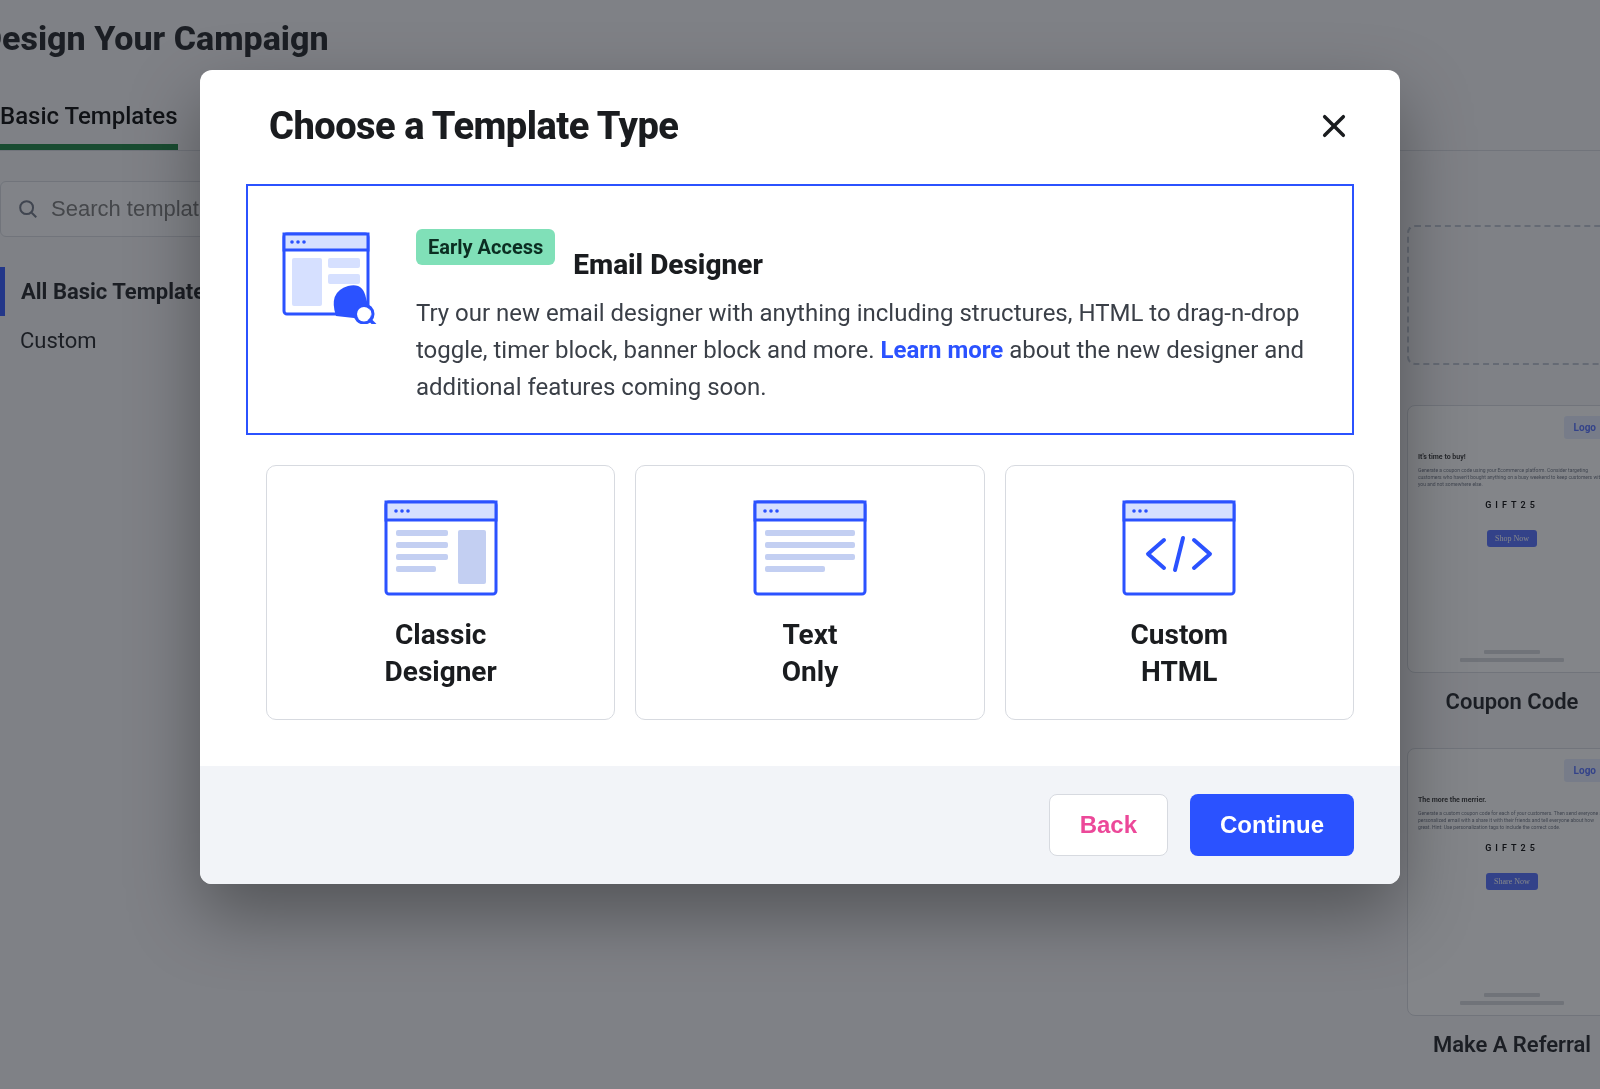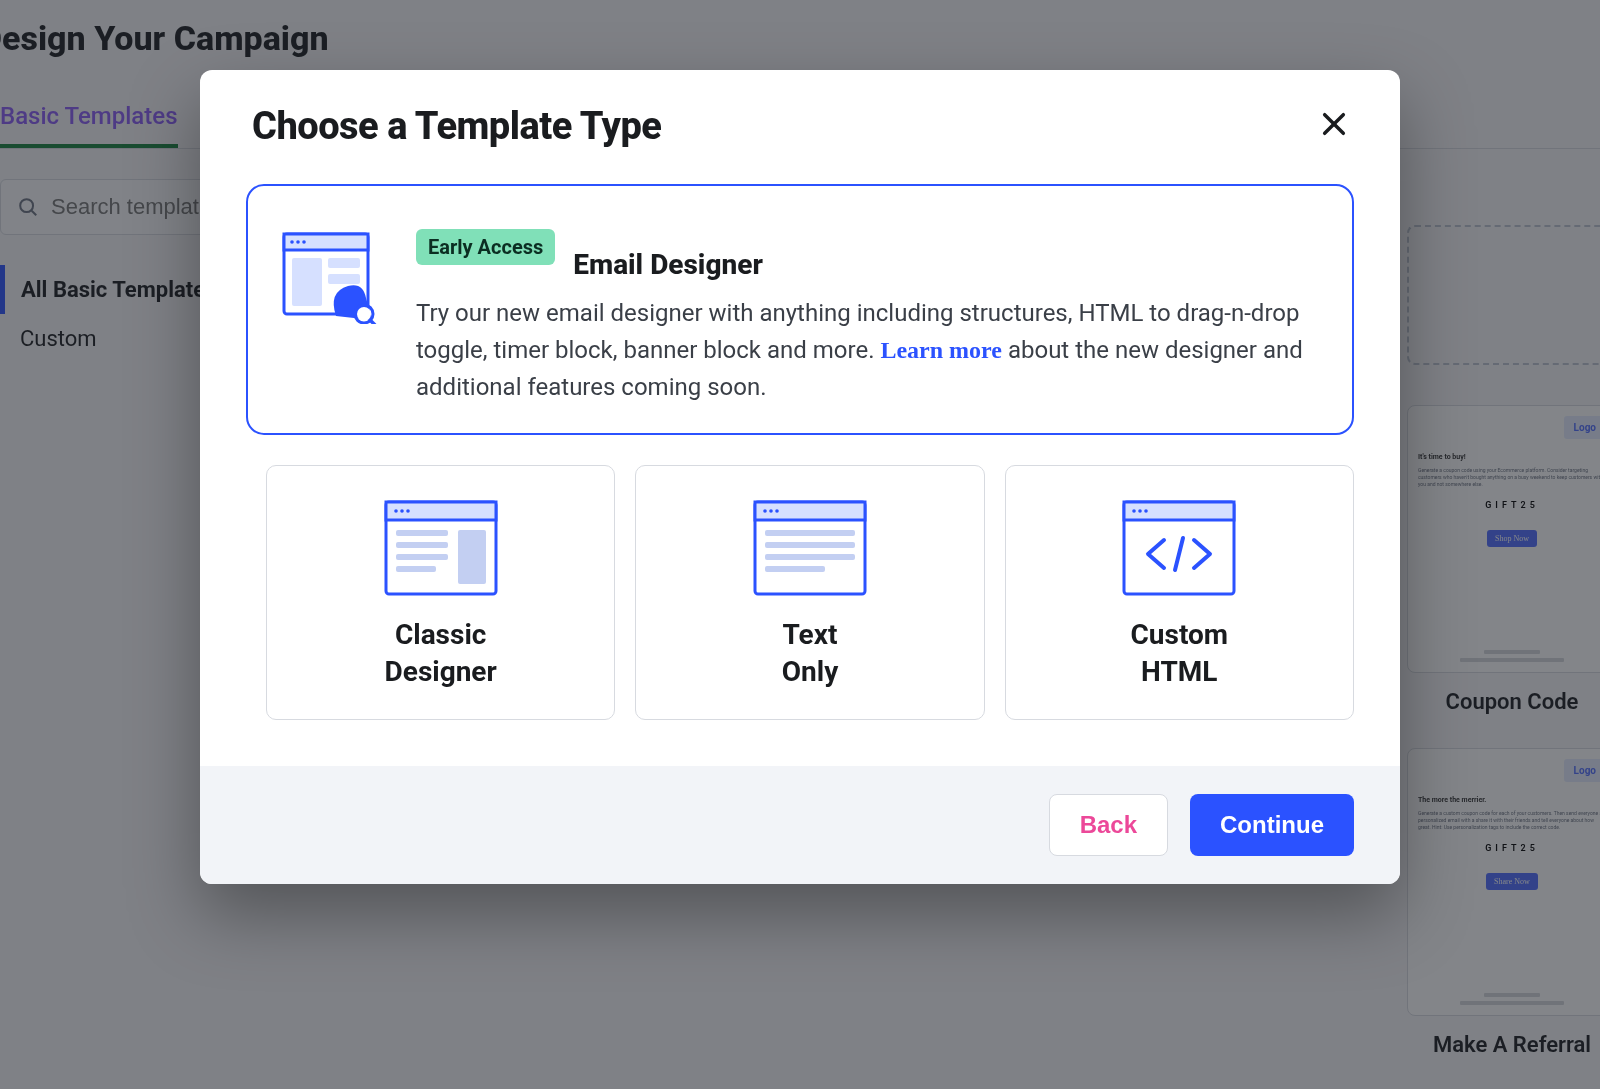--- a/index.html
+++ b/index.html
@@ -38,22 +38,22 @@
       margin-top: 34px;
       border-bottom: 1px solid #d7dae0;
     }
     .bg-tab {
       font-size: 24px;
       font-weight: 500;
       color: #1a1c1f;
       padding: 10px 0 14px 0;
     }
     .bg-tab.active {
-      border-bottom: 4px solid #15803d;
-      color: #8b5cf6;
+      border-bottom: 6px solid #15803d;
+      color: #000000;
     }
     .bg-content {
       display: flex;
       margin-top: 30px;
     }
     .bg-sidebar {
       width: 320px;
     }
     .bg-search {
       display: flex;
@@ -196,22 +196,23 @@
     .modal {
       width: 1200px;
       margin-top: 70px;
       background: #fff;
       border-radius: 12px;
       box-shadow: 0 30px 70px rgba(0,0,0,0.35);
       overflow: hidden;
     }
     .modal-header {
       display: flex;
+      align-items: center;
       justify-content: space-between;
-      padding: 34px 46px 12px 52px;
+      padding: 34px 46px 12px 69px;
     }
     .modal-title {
       font-size: 38px;
       font-weight: 800;
       color: #1a1c1f;
       letter-spacing: -0.5px;
     }
     .close-btn {
       width: 40px;
       height: 40px;
@@ -220,21 +221,21 @@
       justify-content: center;
       cursor: pointer;
     }
     .modal-body {
       padding: 24px 46px 46px 46px;
     }
 
     
     .featured {
       border: 2px solid #2b52ff;
-      border-radius: 18px;
+      border-radius: 0;
       padding: 26px 30px;
       display: flex;
       gap: 38px;
       align-items: flex-start;
     }
     .featured-icon {
       width: 100px;
       height: 100px;
       flex-shrink: 0;
       margin-top: 12px;
@@ -262,21 +263,20 @@
     }
     .featured-desc {
       font-size: 24px;
       color: #3a3f47;
       line-height: 1.55;
     }
     .featured-desc .link {
       color: #2b52ff;
       font-weight: 700;
       text-decoration: none;
-      font-family: Liberation Serif, serif;
     }
 
     
     .options-row {
       display: flex;
       gap: 20px;
       margin-top: 30px;
       padding-left: 20px;
     }
     .option-card {

